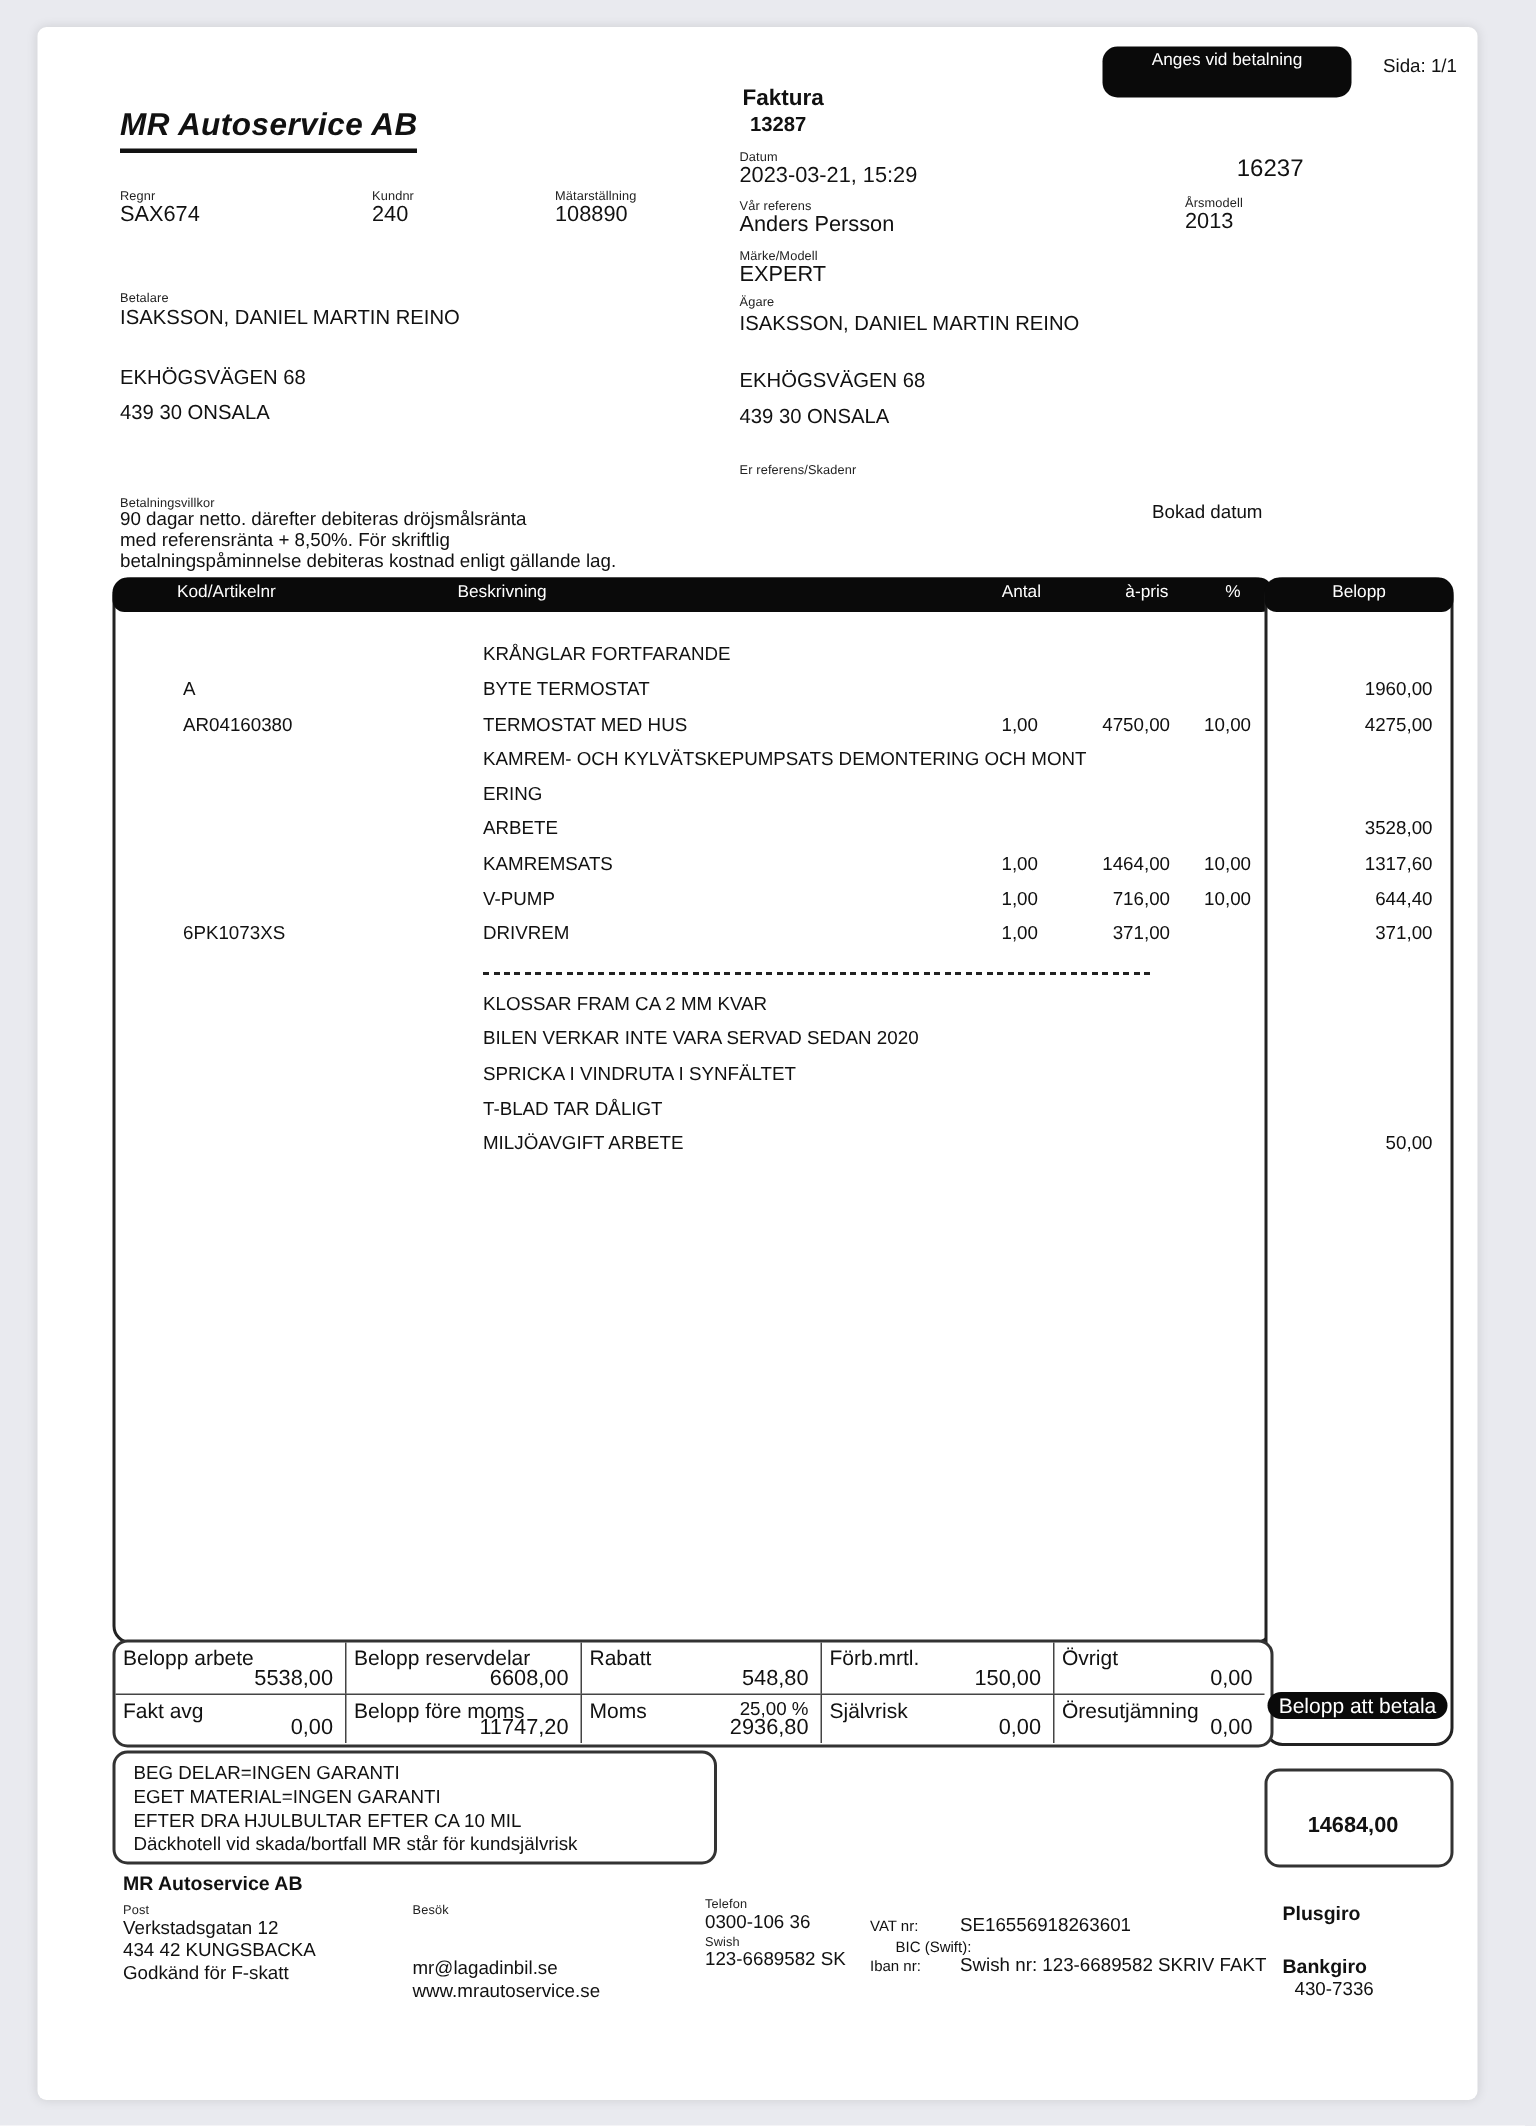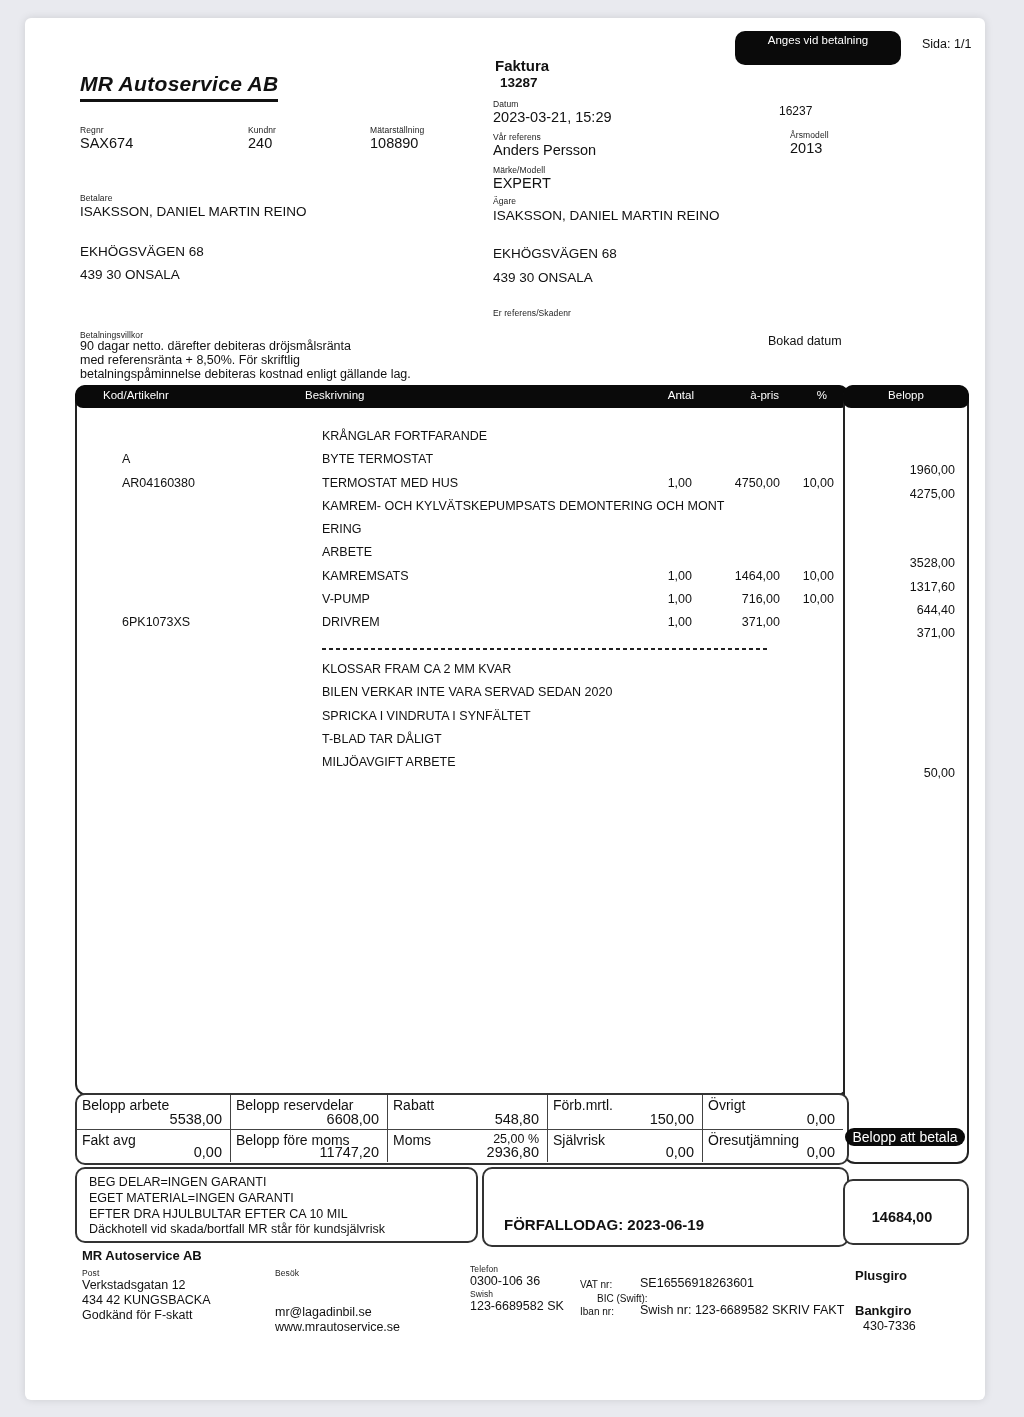--- a/index.html
+++ b/index.html
@@ -50,21 +50,21 @@
   .c-kod{left:30px;}
   .c-besk{left:230px;}
   .c-antal{right:155px;}
   .c-apris{right:67px;}
   .c-pct{right:13px;}
   .dashes{
     position:absolute;left:230px;top:12px;width:447px;height:2px;
     background:repeating-linear-gradient(90deg,#222 0 4px,transparent 4px 7px);
   }
   .brow{position:relative;height:23.3px;font-size:12.5px;}
-  .brow span{position:absolute;top:3px;right:12px;margin-top:11px;}
+  .brow span{position:absolute;top:3px;right:12px;}
   
   .totals{
     position:absolute;left:50px;top:1075px;width:770px;height:68px;
     border:2px solid #333;border-radius:10px;background:#fff;
     display:grid;grid-template-columns:153px 157px 160px 155px 141px;grid-template-rows:34px 33px;
   }
   .tcell{border-left:1.5px solid #444;border-top:1.5px solid #444;position:relative;overflow:visible;}
   .tcell:nth-child(1),.tcell:nth-child(2),.tcell:nth-child(3),.tcell:nth-child(4),.tcell:nth-child(5){border-top:none;}
   .tcell:nth-child(5n+1){border-left:none;}
   .tcell .tl{position:absolute;left:5px;top:2px;font-size:14px;}
@@ -106,21 +106,21 @@
   <div class="abs bold" style="left:470px;top:39px;font-size:15px;">Faktura</div>
   <div class="abs bold" style="left:475px;top:57px;font-size:13.5px;">13287</div>
   <div class="abs lbl" style="left:468px;top:81px;">Datum</div>
   <div class="abs val" style="left:468px;top:91px;">2023-03-21, 15:29</div>
   <div class="abs lbl" style="left:468px;top:114px;">Vår referens</div>
   <div class="abs val" style="left:468px;top:124px;">Anders Persson</div>
   <div class="abs lbl" style="left:468px;top:147px;">Märke/Modell</div>
   <div class="abs val" style="left:468px;top:157px;">EXPERT</div>
 
   <div class="abs pill" style="left:710px;top:13px;width:166px;height:34px;">Anges vid betalning</div>
-  <div class="abs" style="left:754px;top:86px;width:158px;text-align:left;font-size:12px;">16237</div>
+  <div class="abs" style="left:686px;top:86px;width:158px;text-align:right;font-size:16px;">16237</div>
 
   <div class="abs" style="left:897px;top:19px;font-size:12.5px;">Sida: 1/1</div>
 
   <div class="abs lbl" style="left:765px;top:112px;">Årsmodell</div>
   <div class="abs val" style="left:765px;top:122px;">2013</div>
 
   <div class="abs lbl" style="left:55px;top:175px;">Betalare</div>
   <div class="abs" style="left:55px;top:186px;font-size:13.5px;">ISAKSSON, DANIEL MARTIN REINO</div>
   <div class="abs" style="left:55px;top:226px;font-size:13.5px;">EKHÖGSVÄGEN 68</div>
   <div class="abs" style="left:55px;top:249px;font-size:13.5px;">439 30 ONSALA</div>
@@ -133,21 +133,21 @@
   <div class="abs lbl" style="left:468px;top:290px;">Er referens/Skadenr</div>
   <div class="abs" style="left:743px;top:316px;font-size:12.5px;">Bokad datum</div>
 
   <div class="abs lbl" style="left:55px;top:312px;">Betalningsvillkor</div>
   <div class="abs val-sm" style="left:55px;top:321px;">90 dagar netto. därefter debiteras dröjsmålsränta</div>
   <div class="abs val-sm" style="left:55px;top:335px;">med referensränta + 8,50%. För skriftlig</div>
   <div class="abs val-sm" style="left:55px;top:349px;">betalningspåminnelse debiteras kostnad enligt gällande lag.</div>
 
   <div class="items-box">
     <div class="thead">
-      <span style="left:28px;">Kod/Artikelnr</span>
+      <span style="left:43px;">Kod/Artikelnr</span>
       <span style="left:230px;">Beskrivning</span>
       <span style="right:155px;">Antal</span>
       <span style="right:70px;">à-pris</span>
       <span style="right:22px;">%</span>
     </div>
     <div class="rows" id="item-rows">
         <div class="row">
           <span class="c-besk">KRÅNGLAR FORTFARANDE</span>
         </div>
         <div class="row">
@@ -290,23 +290,20 @@
       </div>
     </div>
 
   <div class="note-box">
     <div>BEG DELAR=INGEN GARANTI</div>
     <div>EGET MATERIAL=INGEN GARANTI</div>
     <div>EFTER DRA HJULBULTAR EFTER CA 10 MIL</div>
     <div>Däckhotell vid skada/bortfall MR står för kundsjälvrisk</div>
   </div>
 
-  <div class="due-box">
-    <div class="due">FÖRFALLODAG: 2023-06-19</div>
-  </div>
 
   <div class="pay-box">
     <div class="amount">14684,00</div>
   </div>
   <div class="abs pill" style="left:820px;top:1110px;width:120px;height:18px;font-size:14px;">Belopp att betala</div>
 
   <div class="abs bold" style="left:57px;top:1230px;font-size:13px;">MR Autoservice AB</div>
   <div class="abs lbl" style="left:57px;top:1250px;">Post</div>
   <div class="abs val-sm" style="left:57px;top:1260px;">Verkstadsgatan 12</div>
   <div class="abs val-sm" style="left:57px;top:1275px;">434 42 KUNGSBACKA</div>

